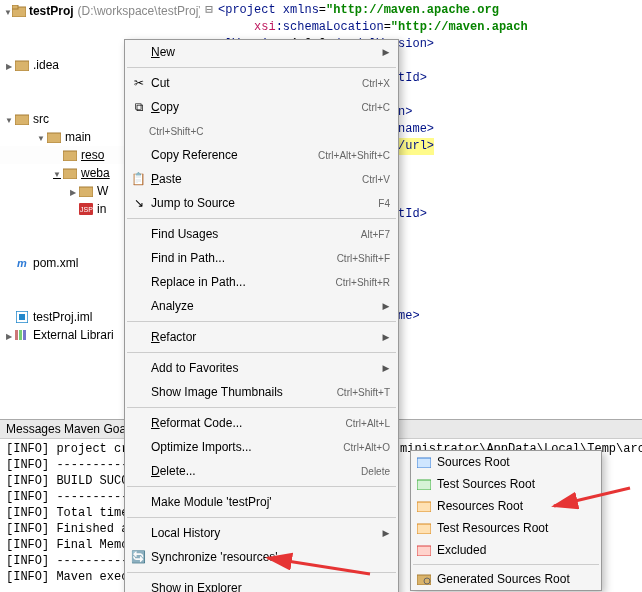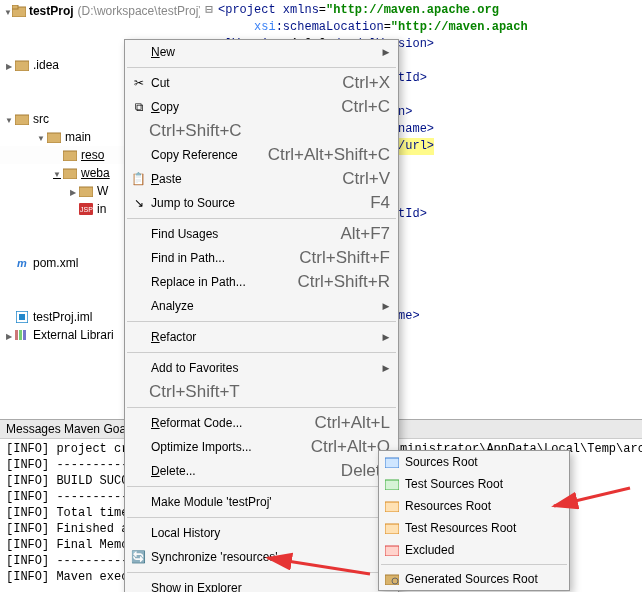--- a/index.html
+++ b/index.html
@@ -83,28 +83,28 @@
   .menu-item {
     display:flex;
     align-items:center;
     height:24px;
     padding:0 8px 0 4px;
     cursor:default;
   }
   .menu-item .micon{width:20px;height:20px;display:flex;align-items:center;justify-content:center;flex-shrink:0;}
   .menu-item .mlabel{flex:1; padding-left:2px;}
   .menu-item .mlabel.u::first-letter{text-decoration:underline;}
-  .menu-item .shortcut{color:#666; font-size:17px;}
+  .menu-item .shortcut{color:#666; font-size:10px;}
   .menu-item .subarrow{width:8px;text-align:center;color:#555;font-size:9px;}
   .menu-sep{height:1px;background:#ccc;margin:3px 2px;}
 
   
   .submenu {
     position:absolute;
-    left:378px; top:450px;
+    left:410px; top:450px;
     width:192px;
     background:#f5f5f5;
     border:1px solid #999;
     box-shadow:3px 3px 8px rgba(0,0,0,.25);
     z-index:11;
   }
   .sub-item{display:flex;align-items:center;height:22px;padding:0 8px 0 4px;}
   .sub-item .sicon{width:18px;height:18px;display:flex;align-items:center;justify-content:center;flex-shrink:0;}
   .sub-item .slabel{padding-left:4px;}
 
@@ -225,21 +225,21 @@
       </div>
     </div>
 
     <div class="editor-panel">
       <div class="line">
           <span class="gutter minus">⊟</span>
           <span class="code"><span class="tag">&lt;<span>project</span></span> <span class="attr">xmlns</span>=<span class="attrv">"http://maven.apache.org</span></span>
         </div>
       <div class="line">
           <span class="gutter"></span>
-          <span class="code">&nbsp;&nbsp;&nbsp;&nbsp;&nbsp;<span class="attr"><span style="color:#3b82f6;margin-top:20px;">xsi</span>:<span>schemaLocation</span></span>=<span class="attrv">"http://maven.apach</span></span>
+          <span class="code">&nbsp;&nbsp;&nbsp;&nbsp;&nbsp;<span class="attr"><span style="color:#be185d;margin-top:20px;">xsi</span>:<span>schemaLocation</span></span>=<span class="attrv">"http://maven.apach</span></span>
         </div>
       <div class="line">
           <span class="gutter"></span>
           <span class="code"><span class="tag">elVersion&gt;</span><span class="txt">4.0.0</span><span class="tag">&lt;/modelVersion&gt;</span></span>
         </div>
       <div class="line">
           <span class="gutter"></span>
           <span class="code"><span class="tag">upId&gt;</span><span class="txt">com.laok</span><span class="tag">&lt;/groupId&gt;</span></span>
         </div>
       <div class="line">
@@ -394,20 +394,21 @@
       <span class="subarrow">▶</span>
     </div>
   <div class="menu-sep"></div>
   <div class="menu-item">
       <span class="micon"></span>
       <span class="mlabel">Add to Favorites</span>
       <span class="subarrow">▶</span>
     </div>
   <div class="menu-item">
       <span class="micon"></span>
+      <span class="mlabel">Show Image Thumbnails</span>
       <span class="shortcut">Ctrl+Shift+T</span>
     </div>
   <div class="menu-sep"></div>
   <div class="menu-item">
       <span class="micon"></span>
       <span class="mlabel u">Reformat Code...</span>
       <span class="shortcut">Ctrl+Alt+L</span>
     </div>
   <div class="menu-item">
       <span class="micon"></span>

